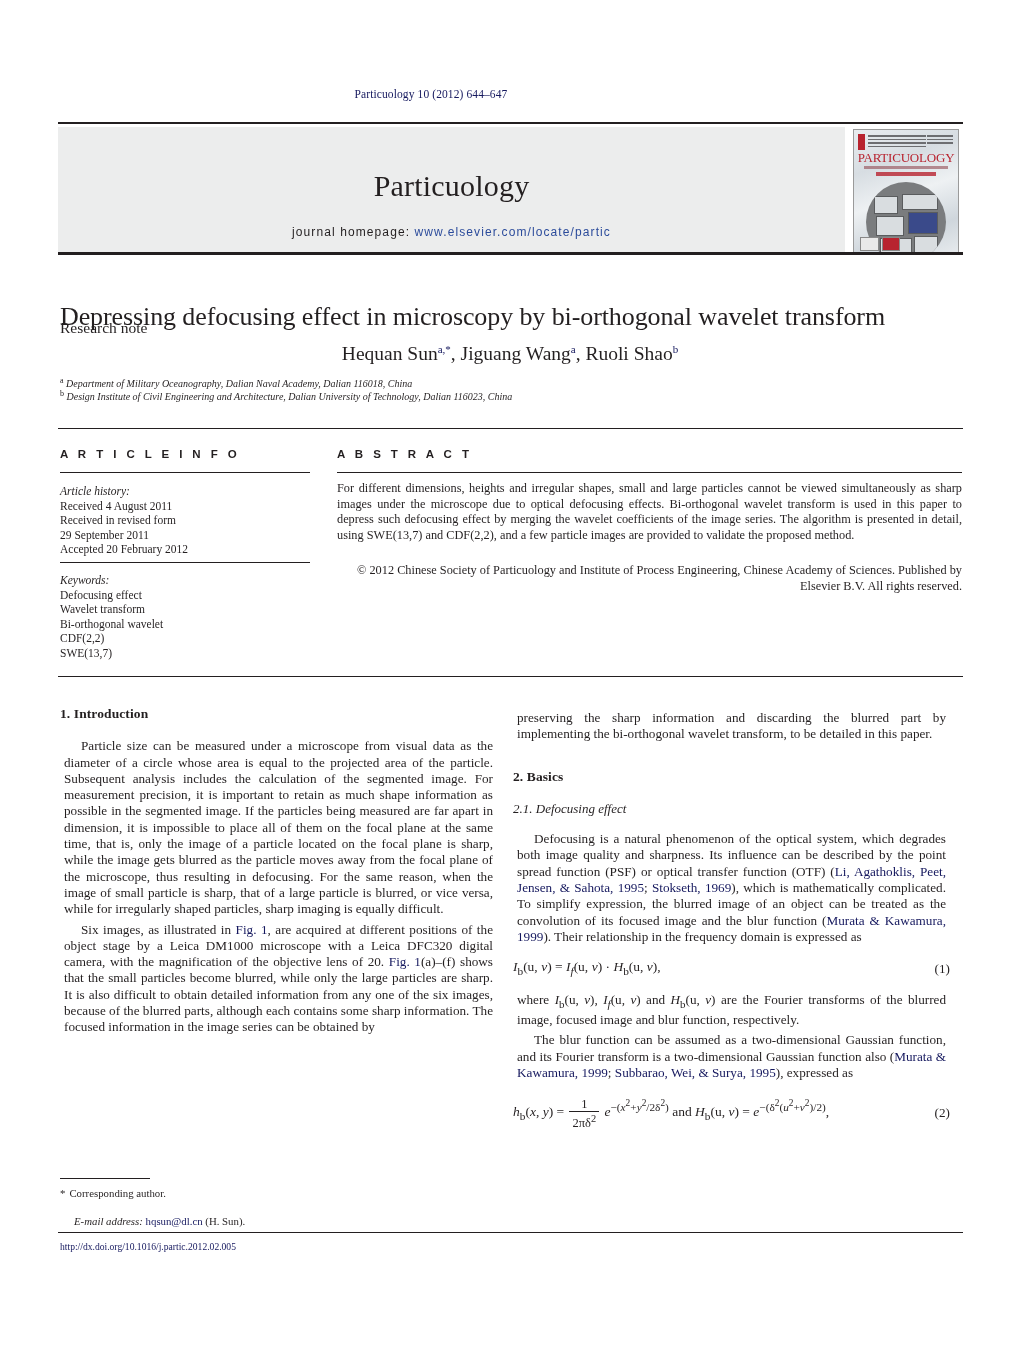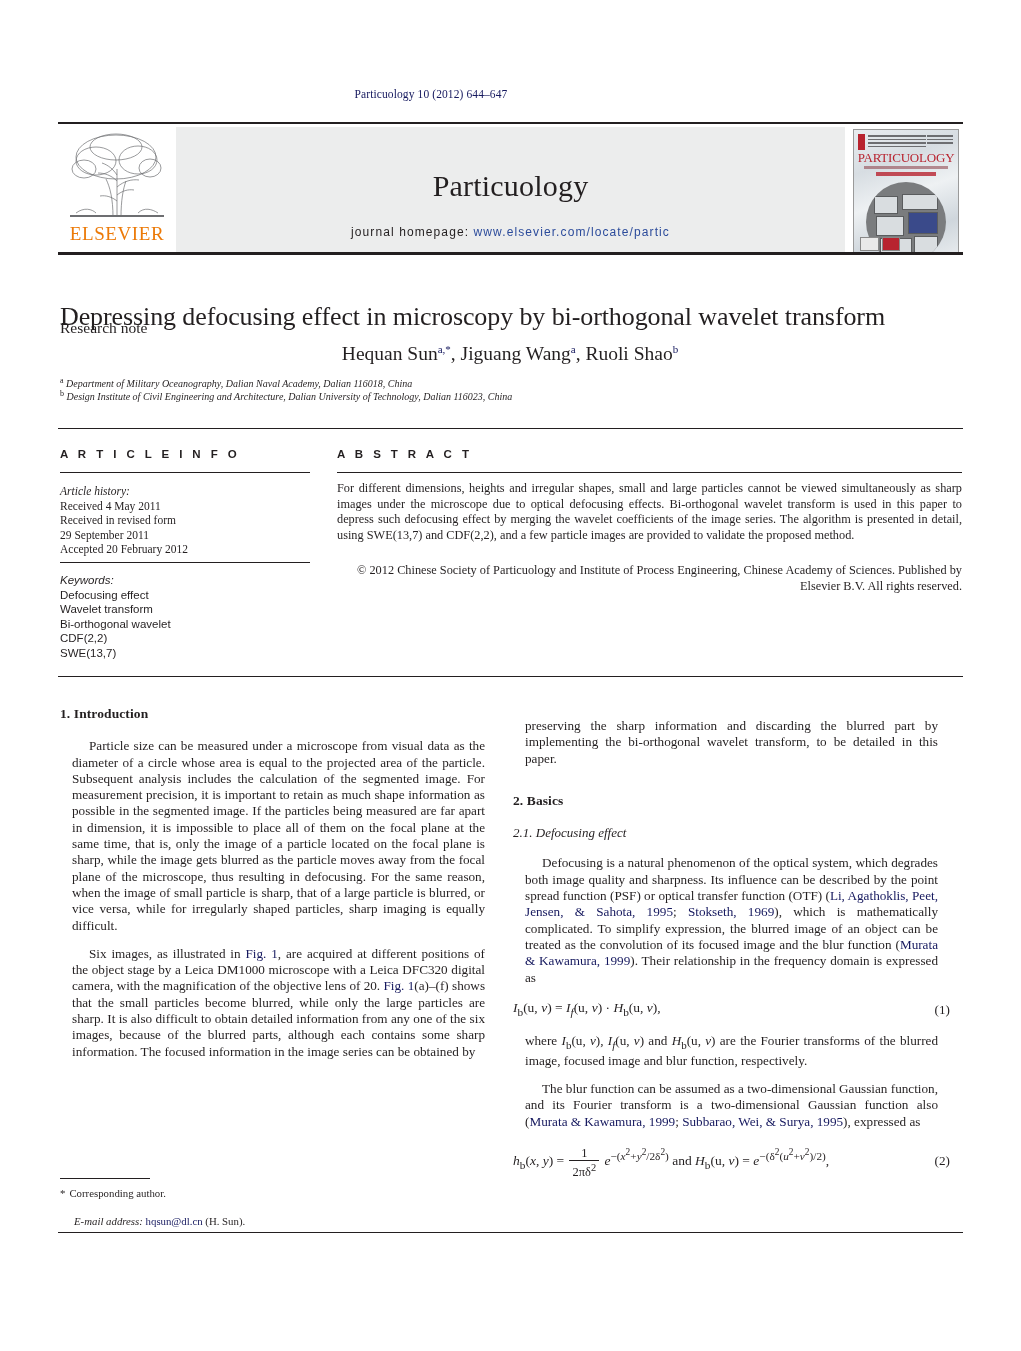--- a/index.html
+++ b/index.html
@@ -302,21 +302,21 @@
     left: 60px;
     width: 250px;
     height: 1px;
     background: #231f20;
   }
   .kw {
     position: absolute;
     left: 60px;
     top: 573px;
     width: 250px;
-    font-family: Liberation Sans, sans-serif;
+    font-family: Liberation Serif, serif;
     font-size: 11.5px;
     line-height: 14.5px;
     color: #231f20;
   }
 
   .abs-col {
     position: absolute;
     left: 337px;
     top: 481px;
     width: 625px;
@@ -361,21 +361,21 @@
   }
   h2.sec.spaced { margin-top: 26px; }
   h3.subsec {
     font-family: "Liberation Serif", serif;
     font-size: 13px;
     font-style: italic;
     font-weight: normal;
     margin: 0 0 14px 0;
   }
   p.para {
-    margin: 12px;
+    margin: 4px;
     text-indent: 17px;
   }
   p.para.noind { text-indent: 0; }
   a.ref {
     color: #15185e;
     text-decoration: none;
   }
   .eq-row {
     display: flex;
     align-items: center;
@@ -448,37 +448,20 @@
 </head>
 <body>
 
 <div class="page">
 
   <div class="runhead">Particuology 10 (2012) 644–647</div>
 
   <div class="masthead">
     <div class="mast-inner">
 
-      <div class="elsevier-logo">
-        <svg class="elsevier-tree" viewBox="0 0 102 92">
-          <g stroke="#6d6e71" stroke-width="0.7" fill="none">
-            <path d="M51 88 L51 40 M51 52 C45 46 38 44 32 44 M51 58 C58 52 66 50 73 51 M51 46 C47 40 42 36 36 34 M51 66 C56 62 62 60 68 61 M51 72 C46 68 40 66 34 67"></path>
-            <ellipse cx="50" cy="28" rx="40" ry="22"></ellipse>
-            <ellipse cx="30" cy="32" rx="20" ry="14"></ellipse>
-            <ellipse cx="72" cy="31" rx="19" ry="14"></ellipse>
-            <ellipse cx="50" cy="18" rx="26" ry="13"></ellipse>
-            <ellipse cx="18" cy="40" rx="12" ry="9"></ellipse>
-            <ellipse cx="84" cy="39" rx="11" ry="9"></ellipse>
-            <path d="M47 88 C47 70 44 58 40 50 M55 88 C55 72 57 60 60 52"></path>
-            <path d="M10 84 C18 78 26 80 30 84 M72 84 C78 78 86 80 92 84"></path>
-          </g>
-          <rect x="4" y="86" width="94" height="2" fill="#6d6e71"></rect>
-        </svg>
-        <div class="elsevier-word">ELSEVIER</div>
-      </div>
 
       <div class="mast-center">
         <div class="journal-name">Particuology</div>
         <div class="homepage-line">
           <span>journal homepage: </span><span class="url">www.elsevier.com/locate/partic</span>
         </div>
       </div>
 
       <div class="cover-thumb">
         <div class="cover-box">
@@ -530,21 +513,21 @@
   <div class="rule-thin" style="top:428px;"></div>
 
   <div class="colhead" id="article-info-head">A R T I C L E  I N F O</div>
   <div class="colhead" id="abstract-head">A B S T R A C T</div>
 
   <div class="info-sep" style="top:472px;"></div>
   <div class="rule-thin" style="left:337px;width:625px;top:472px;"></div>
 
   <div class="info-col">
     <div class="it">Article history:</div>
-    <div>Received 4 May 2011</div>
+    <div>Received 4 August 2011</div>
     <div>Received in revised form</div>
     <div>29 September 2011</div>
     <div>Accepted 20 February 2012</div>
   </div>
 
   <div class="info-sep" style="top:562px;"></div>
 
   <div class="kw">
     <div class="it">Keywords:</div>
     <div>Defocusing effect</div>
@@ -600,15 +583,16 @@
   </div>
 
   <div class="fn-rule"></div>
   <div class="footnote">
     <div><span class="star">*</span><span>Corresponding author.</span></div>
     <div style="padding-left:14px;margin-top:14px;"><span class="lbl">E-mail address:</span> <a href="#">hqsun@dl.cn</a> <span>(H. Sun).</span></div>
   </div>
 
   <div class="footer-rule"></div>
   <div class="footer">
+    <div><a href="#">http://dx.doi.org/10.1016/j.partic.2012.02.005</a></div>
   </div>
 
 </div>
 
 </body></html>

